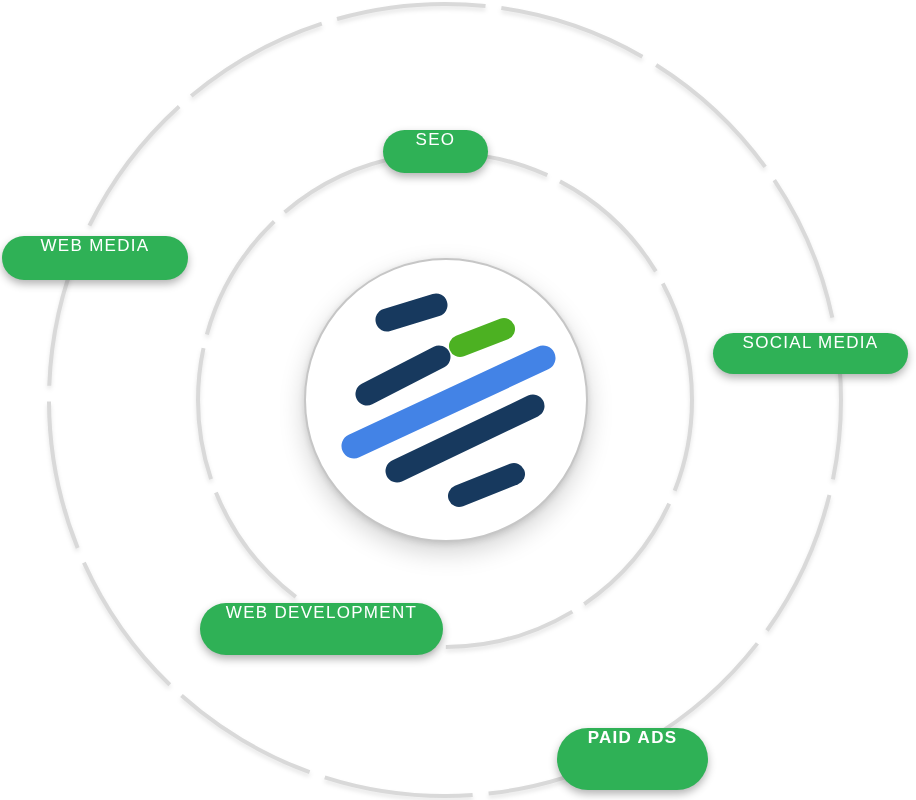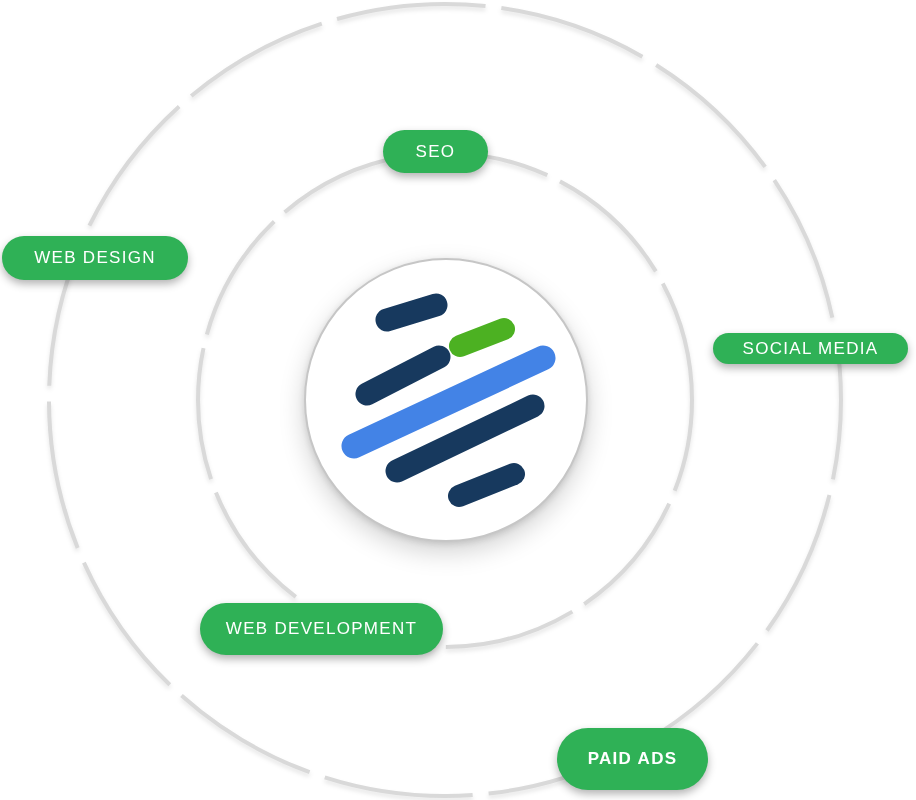--- a/index.html
+++ b/index.html
@@ -24,32 +24,32 @@
     border-radius: 50%;
     background: #ffffff;
     border: 2px solid #c6c6c6;
     box-shadow: 0 10px 26px rgba(0,0,0,0.18), 0 2px 6px rgba(0,0,0,0.12);
   }
   .logo-circle svg { position: absolute; left: 0; top: 0; }
   .badge {
     position: absolute;
     border-radius: 999px;
     display: flex;
-    align-items: center;
+    align-items: flex-start;
     justify-content: center;
     color: #ffffff;
     font-size: 17px;
     letter-spacing: 1.3px;
     font-weight: 400;
     box-shadow: 0 4px 9px rgba(0,0,0,0.30);
     user-select: none;
   }
   #badge-seo             { left: 383px; top: 130px; width: 105px; height: 43px; }
   #badge-web-design      { left: 2px;   top: 236px; width: 186px; height: 44px; }
-  #badge-social-media    { left: 713px; top: 333px; width: 195px; height: 31px; }
+  #badge-social-media    { left: 713px; top: 333px; width: 195px; height: 41px; }
   #badge-web-development { left: 200px; top: 603px; width: 243px; height: 52px; }
   #badge-paid-ads        { left: 557px; top: 728px; width: 151px; height: 62px; font-weight: bold; }
 </style>
 </head>
 <body>
 
 <div class="stage">
 
   <svg class="orbits" width="916" height="800" viewBox="0 0 916 800">
     <circle cx="445" cy="400" r="396" fill="none" stroke="#d9d9d9" stroke-width="4" stroke-dasharray="150 16" stroke-dashoffset="70"></circle>
@@ -65,21 +65,21 @@
       <line x1="91" y1="211" x2="227" y2="146" stroke-width="23" stroke-linecap="round" stroke="#17395e"></line>
       <line x1="153" y1="236" x2="208" y2="214" stroke-width="22" stroke-linecap="round" stroke="#17395e"></line>
     </svg>
   </div>
 
   <div class="badge" id="badge-seo" style="background: rgb(47, 177, 86);">
     <span>SEO</span>
   </div>
 
   <div class="badge" id="badge-web-design" style="background: rgb(47, 177, 86);">
-    <span>WEB DESIGN</span>
+    <span>WEB MEDIA</span>
   </div>
 
   <div class="badge" id="badge-social-media" style="background: rgb(47, 177, 86);">
     <span>SOCIAL MEDIA</span>
   </div>
 
   <div class="badge" id="badge-web-development" style="background: rgb(47, 177, 86);">
     <span>WEB DEVELOPMENT</span>
   </div>
 

